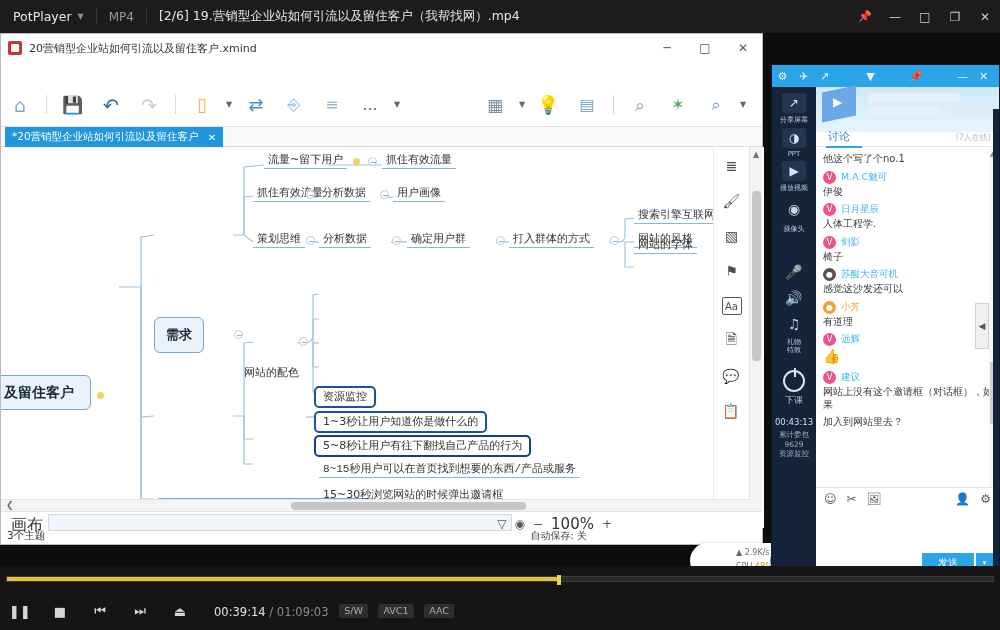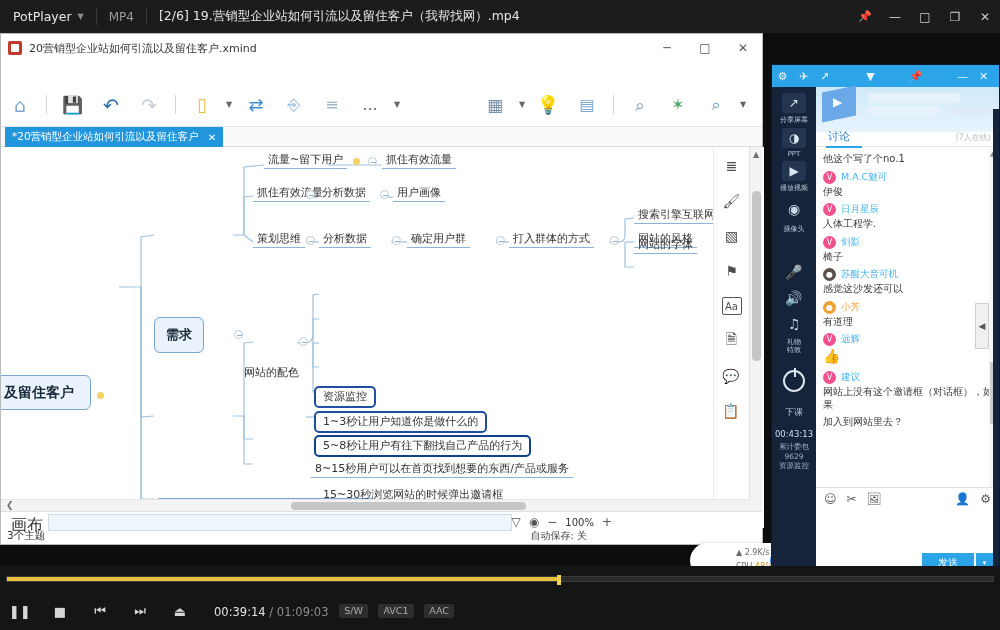--- a/index.html
+++ b/index.html
@@ -92,21 +92,21 @@
 
   .mm-statusbar { position:absolute; left:0; bottom:0; width:100%; height:33px; background:#fff;
     border-top:1px solid #e0e0e0; }
   .sheet-tab { position:absolute; left:5px; top:2px; height:17px; font-size:16px; color:#333;
     padding:1px 5px; }
   .sheet-strip { position:absolute; left:47px; top:2px; right:250px; height:17px;
     background:#eef5fb; border:1px solid #cfdce8; }
   .sb-right { position:absolute; right:150px; top:3px; display:flex; align-items:center;
     font-size:10.5px; color:#444; gap:8px; }
   .sb-ico { font-size:12px; color:#555; }
-  .sb-zoom { font-size:10px; color:#333; }
+  .sb-zoom { font-size:15px; color:#333; }
   .sb-bot { position:absolute; left:6px; bottom:1px; font-size:10.5px; color:#333; }
   .sb-auto { position:absolute; right:175px; bottom:1px; font-size:10px; color:#444; }
 
   
   .mm-rail { position:absolute; right:13px; top:113px; width:36px; height:381px;
     background:#fff; border-left:1px solid #ececec; display:flex; flex-direction:column;
     align-items:center; padding-top:10px; gap:17px; }
   .rail-ico { width:20px; height:18px; display:flex; align-items:center; justify-content:center;
     color:#4c4c4c; font-size:14px; }
 
@@ -401,21 +401,21 @@
 
           <div class="node node-hl" style="left:313px; top:239px;">
             <span>资源监控</span>
           </div>
           <div class="node node-hl" style="left:313px; top:264px;">
             <span>1~3秒让用户知道你是做什么的</span>
           </div>
           <div class="node node-hl node-hl-thick" style="left:313px; top:288px;">
             <span>5~8秒让用户有往下翻找自己产品的行为</span>
           </div>
-          <div class="node node-plain" style="left:310px; top:314px;">
+          <div class="node node-plain" style="left:318px; top:314px;font-family:Liberation Mono, monospace;">
             <span>8~15秒用户可以在首页找到想要的东西/产品或服务</span>
           </div>
           <div class="node node-plain" style="left:318px; top:340px;">
             <span>15~30秒浏览网站的时候弹出邀请框</span>
           </div>
 
           <div class="node node-plain" style="left:243px; top:361px;">
             <span>布局思维</span>
           </div>
           <div class="collapse" style="left:306px;top:366px;"></div>
@@ -512,21 +512,21 @@
           <div class="side-plain">◉</div>
           <div class="side-lbl">摄像头</div>
         </div>
         <div style="height:22px"></div>
         <div class="side-plain">🎤</div>
         <div class="side-plain">🔊</div>
         <div class="side-plain">♫</div>
         <div class="side-lbl" style="line-height:1.1;text-align:left;">礼物<br>特效</div>
         <div class="side-end">
           <div class="ring"></div>
-          <div class="side-lbl" style="margin-top:14px;font-size:9px;">下课</div>
+          <div class="side-lbl" style="margin-top:2px;font-size:9px;">下课</div>
         </div>
         <div class="side-timer">00:43:13</div>
         <div class="side-stat">
           <span>累计委包</span><br>
           <span>9629</span><br>
           <span>资源监控</span>
         </div>
       </div>
 
       <div class="mt-body">

